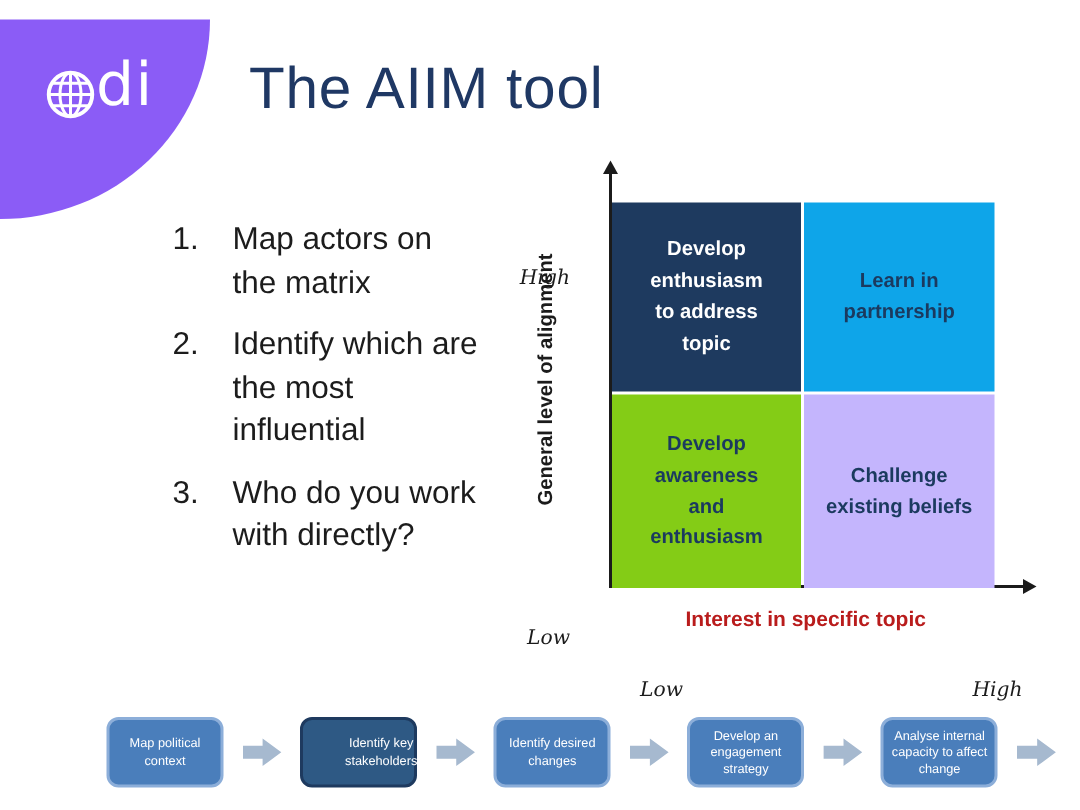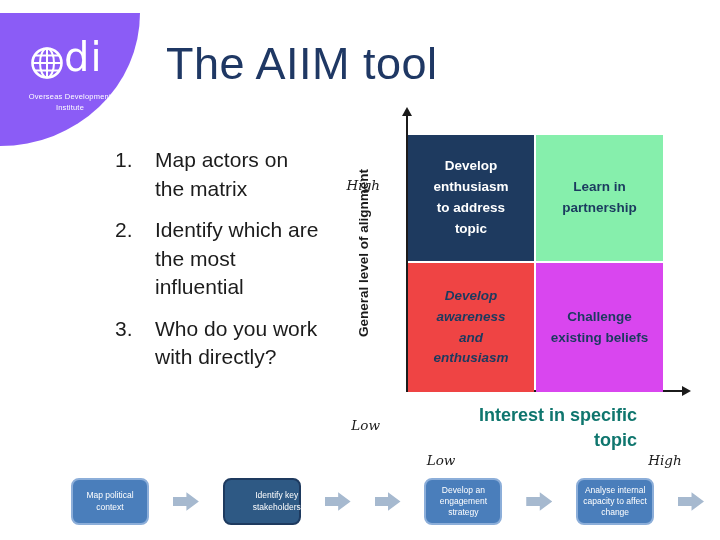--- a/index.html
+++ b/index.html
@@ -11,60 +11,60 @@
   .logo-shape{position:absolute;left:0;top:0;width:140px;height:133px;background:#8b5cf6;
               border-bottom-right-radius:140px 133px;margin-top:13px;}
   .logo-lockup{position:absolute;left:30px;top:24px;display:flex;align-items:flex-start;}
   .logo-globe{width:34px;height:34px;margin-top:9px;}
   .logo-word{color:#fff;font-size:40px;line-height:1;font-weight:normal;letter-spacing:1px;
              font-family:"DejaVu Sans", sans-serif;}
   .logo-org{position:absolute;left:10px;top:78px;width:120px;text-align:center;color:#fff;
             font-size:7.5px;line-height:1.5;letter-spacing:.2px;}
 
   
-  .slide-title{position:absolute;left:166px;top:38px;font-size:45px;color:#1F3864;
+  .slide-title{position:absolute;left:166px;top:38px;font-size:39px;color:#1F3864;
                letter-spacing:.5px;white-space:nowrap;}
 
   
   .steps{position:absolute;left:115px;top:146px;color:#1c1c1c;font-size:21px;line-height:1.36;}
   .step{display:flex;margin-bottom:13px;}
   .step-num{width:40px;flex:none;}
   .step-text{width:168px;}
 
   
   .quadrants{position:absolute;left:408px;top:135px;display:grid;
              grid-template-columns:126px 127px;grid-template-rows:126px 129px;gap:2px;}
   .quad{display:flex;align-items:center;justify-content:center;text-align:center;
         font-weight:bold;font-size:13.5px;line-height:1.55;}
   .quad-tl{background:#1E3A5F;color:#ffffff;padding:0 29px;}
-  .quad-tr{background:#86efac;color:#1B3A5F;padding:0 13px;}
-  .quad-bl{background:#ef4444;color:#1B3A5F;padding:0 21px;font-style:italic;}
-  .quad-br{background:#d946ef;color:#1B3A5F;padding:0 13px;}
+  .quad-tr{background:#0ea5e9;color:#1B3A5F;padding:0 13px;}
+  .quad-bl{background:#84cc16;color:#1B3A5F;padding:0 21px;}
+  .quad-br{background:#c4b5fd;color:#1B3A5F;padding:0 13px;}
 
   .axis-v{position:absolute;left:406px;top:116px;width:2px;height:276px;background:#1b1b1b;}
   .axis-h{position:absolute;left:406px;top:390px;width:278px;height:2px;background:#1b1b1b;}
   .arrowhead-up{position:absolute;left:402px;top:107px;width:0;height:0;
                 border-left:5px solid transparent;border-right:5px solid transparent;
                 border-bottom:9px solid #1b1b1b;}
   .arrowhead-right{position:absolute;left:682px;top:386px;width:0;height:0;
                    border-top:5px solid transparent;border-bottom:5px solid transparent;
                    border-left:9px solid #1b1b1b;}
 
   .axis-extreme{position:absolute;font-family:"DejaVu Serif", serif;font-style:italic;
                 font-size:13.5px;color:#1b1b1b;margin-top:46px;}
   .y-high{left:330px;top:131px;width:50px;text-align:right;}
   .y-low{left:330px;top:371px;width:50px;text-align:right;}
   .x-low{left:411px;top:406px;width:60px;text-align:center;}
   .x-high{left:635px;top:406px;width:60px;text-align:center;}
 
   .y-axis-title{position:absolute;left:244px;top:234px;width:260px;height:38px;
                 transform:rotate(-90deg);text-align:center;font-weight:bold;
                 font-size:13.5px;line-height:1.4;color:#1b1b1b;}
-  .x-axis-title{position:absolute;left:457px;top:403px;width:180px;text-align:right;
-                font-weight:bold;font-size:18px;line-height:1.4;color:#0f766e;}
+  .x-axis-title{position:absolute;left:457px;top:403px;width:180px;text-align:left;
+                font-weight:bold;font-size:14px;line-height:1.4;color:#b91c1c;}
 
   
   .flow{position:absolute;left:71px;top:478px;width:633px;height:47px;display:flex;
         align-items:center;justify-content:space-between;}
   .flow-box{width:78px;height:47px;box-sizing:border-box;border-radius:8px;
             background:#4A7EBB;border:2px solid #8CAED9;color:#ffffff;
             display:flex;align-items:center;justify-content:center;text-align:center;
             font-size:8.5px;line-height:1.3;padding:2px 4px;}
   .flow-box.dark{background:#2E5984;border-color:#1E3A5F;padding-left:34px;}
   .flow-arrow{width:26px;height:22px;background:#A6B9CF;flex:none;
@@ -79,24 +79,20 @@
     <div class="logo-lockup">
       <svg class="logo-globe" viewBox="0 0 34 34">
         <circle cx="17" cy="17" r="14.5" fill="none" stroke="#fff" stroke-width="2.6"></circle>
         <ellipse cx="17" cy="17" rx="7" ry="14.5" fill="none" stroke="#fff" stroke-width="2"></ellipse>
         <line x1="2.5" y1="17" x2="31.5" y2="17" stroke="#fff" stroke-width="2"></line>
         <line x1="4.5" y1="9.5" x2="29.5" y2="9.5" stroke="#fff" stroke-width="2"></line>
         <line x1="4.5" y1="24.5" x2="29.5" y2="24.5" stroke="#fff" stroke-width="2"></line>
         <line x1="17" y1="2.5" x2="17" y2="31.5" stroke="#fff" stroke-width="2"></line>
       </svg>
       <span class="logo-word">di</span>
-    </div>
-    <div class="logo-org">
-      <div>Overseas Development</div>
-      <div>Institute</div>
     </div>
   </div>
 
   <div class="slide-title">The AIIM tool</div>
 
   <div class="steps">
     <div class="step">
       <span class="step-num">1.</span>
       <span class="step-text">Map actors on the matrix</span>
     </div>
@@ -128,20 +124,21 @@
     <div class="quad quad-tr">Learn in partnership</div>
     <div class="quad quad-bl">Develop awareness and enthusiasm</div>
     <div class="quad quad-br">Challenge existing beliefs</div>
   </div>
 
   <div class="flow">
     <div class="flow-box">Map political context</div>
     <div class="flow-arrow"></div>
     <div class="flow-box dark">Identify key stakeholders</div>
     <div class="flow-arrow"></div>
+    <div class="flow-box">Identify desired changes</div>
     <div class="flow-arrow"></div>
     <div class="flow-box">Develop an engagement strategy</div>
     <div class="flow-arrow"></div>
     <div class="flow-box">Analyse internal capacity to affect change</div>
     <div class="flow-arrow"></div>
   </div>
 
 </div>
 
 </body></html>

